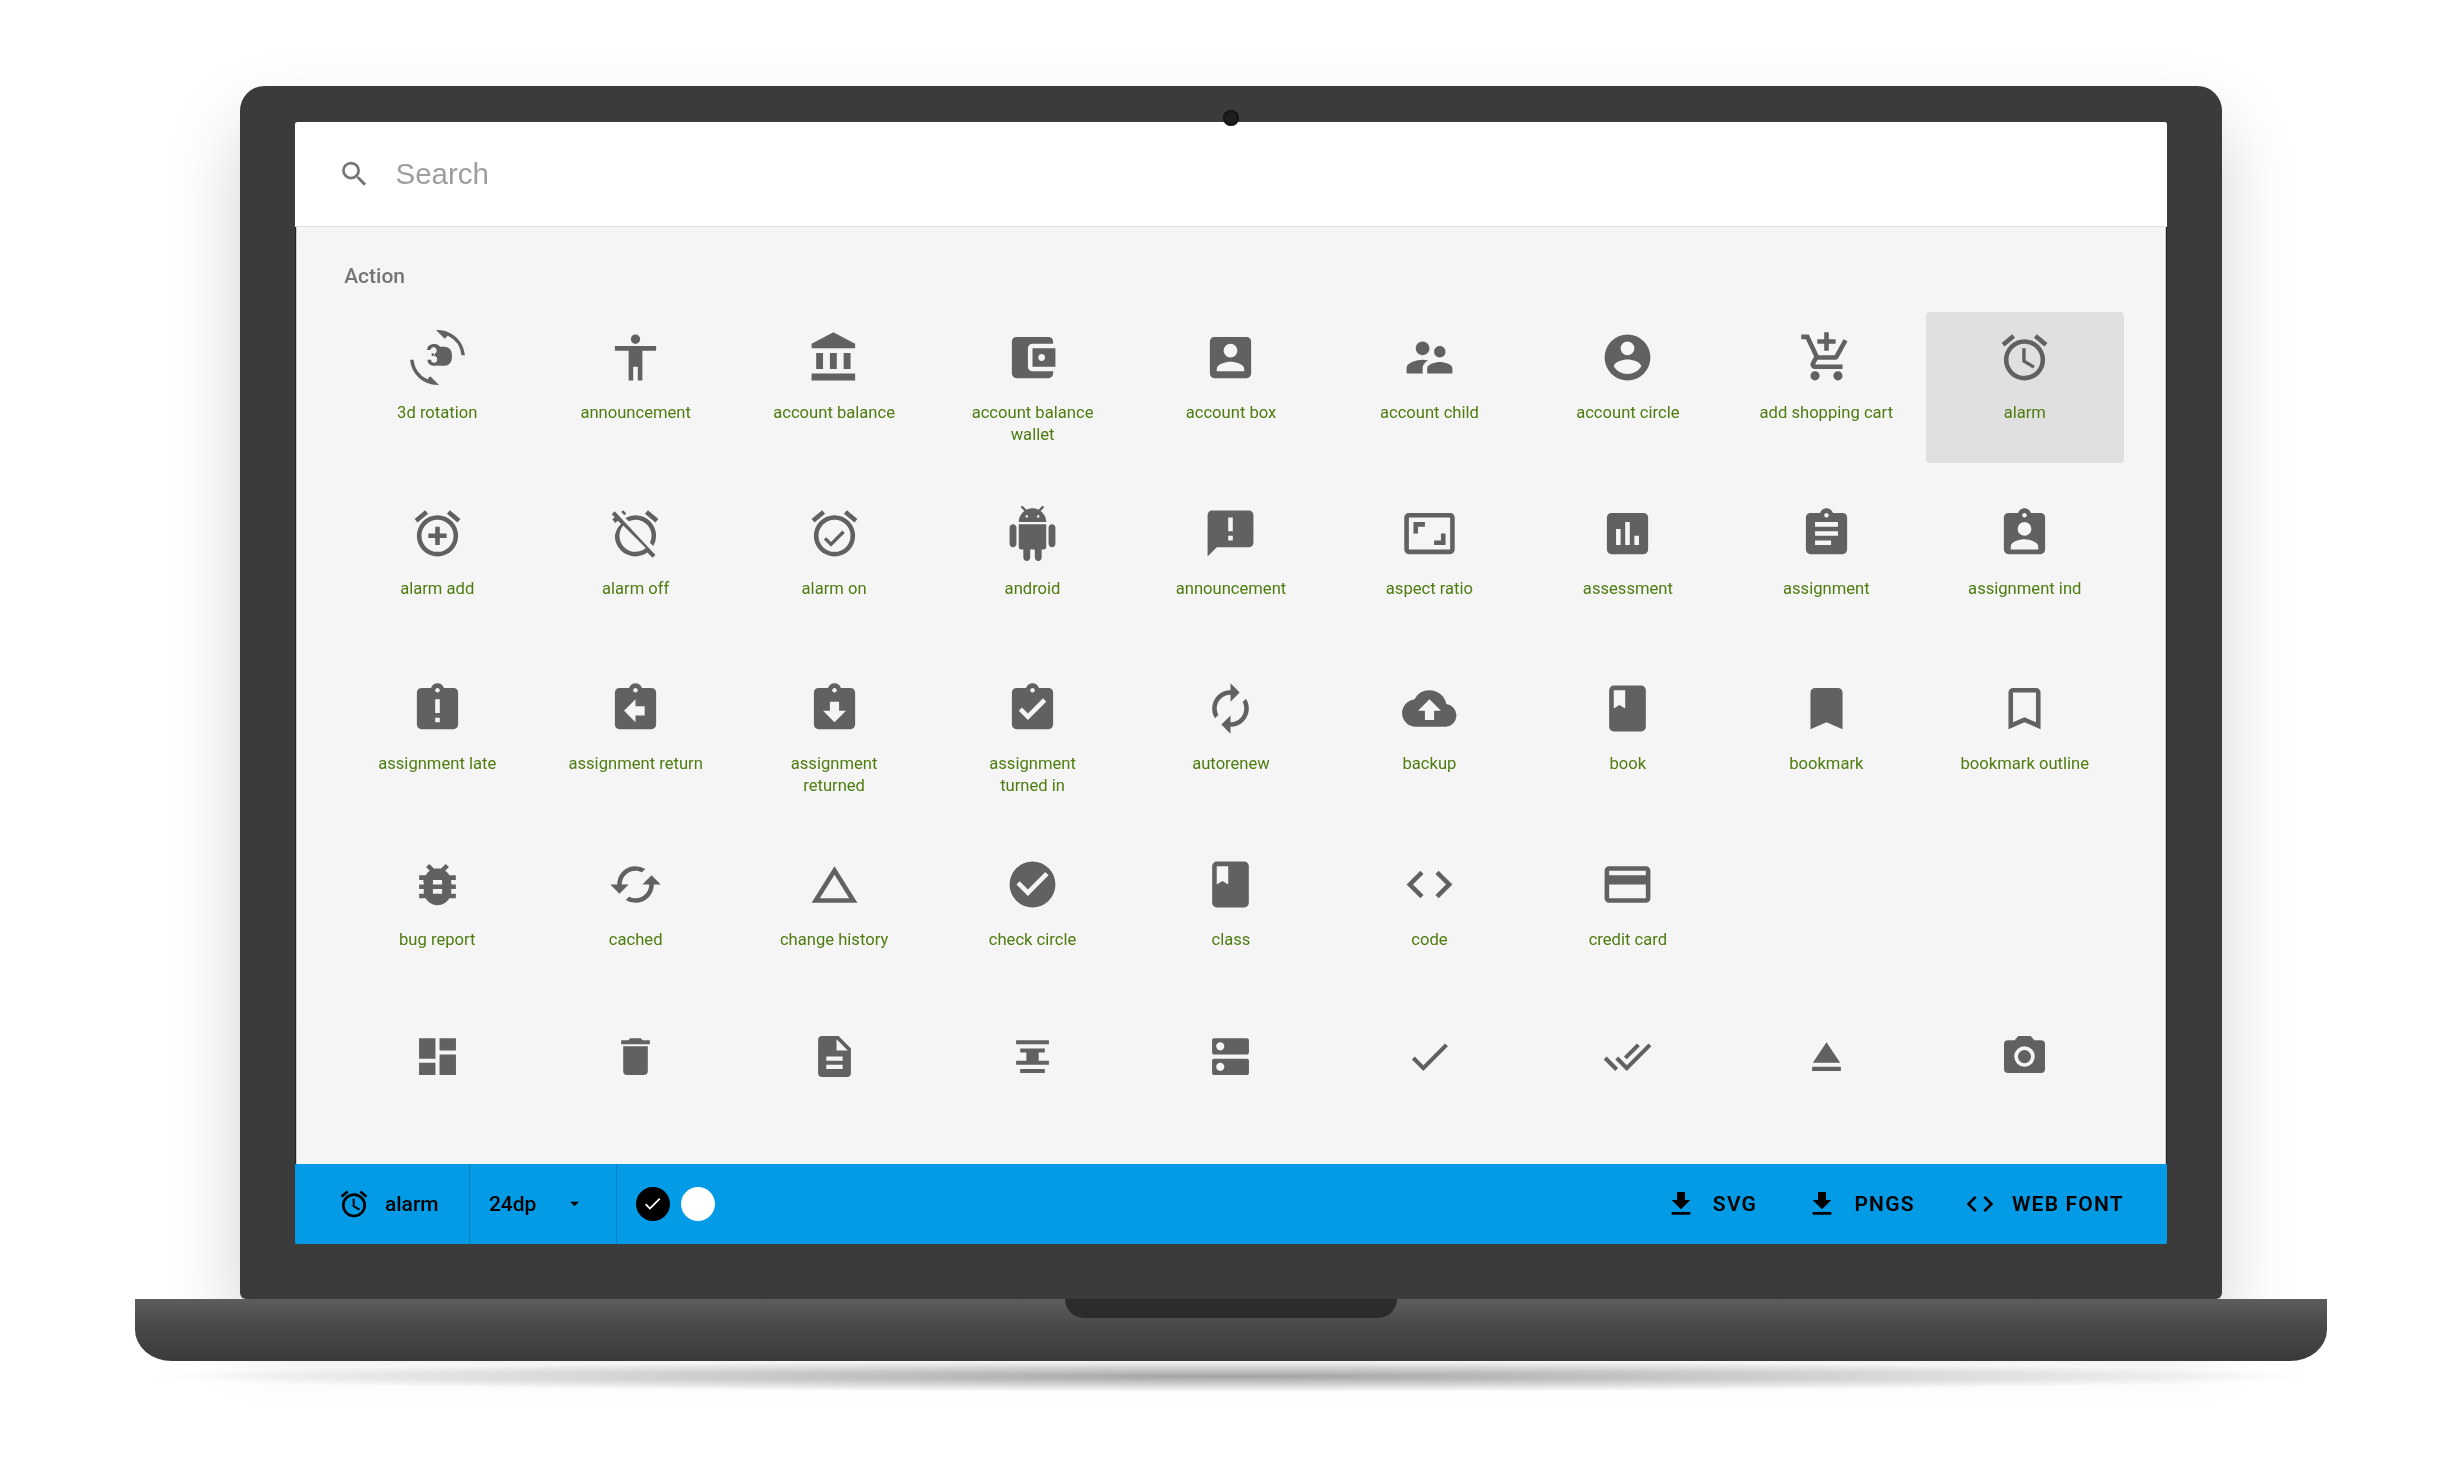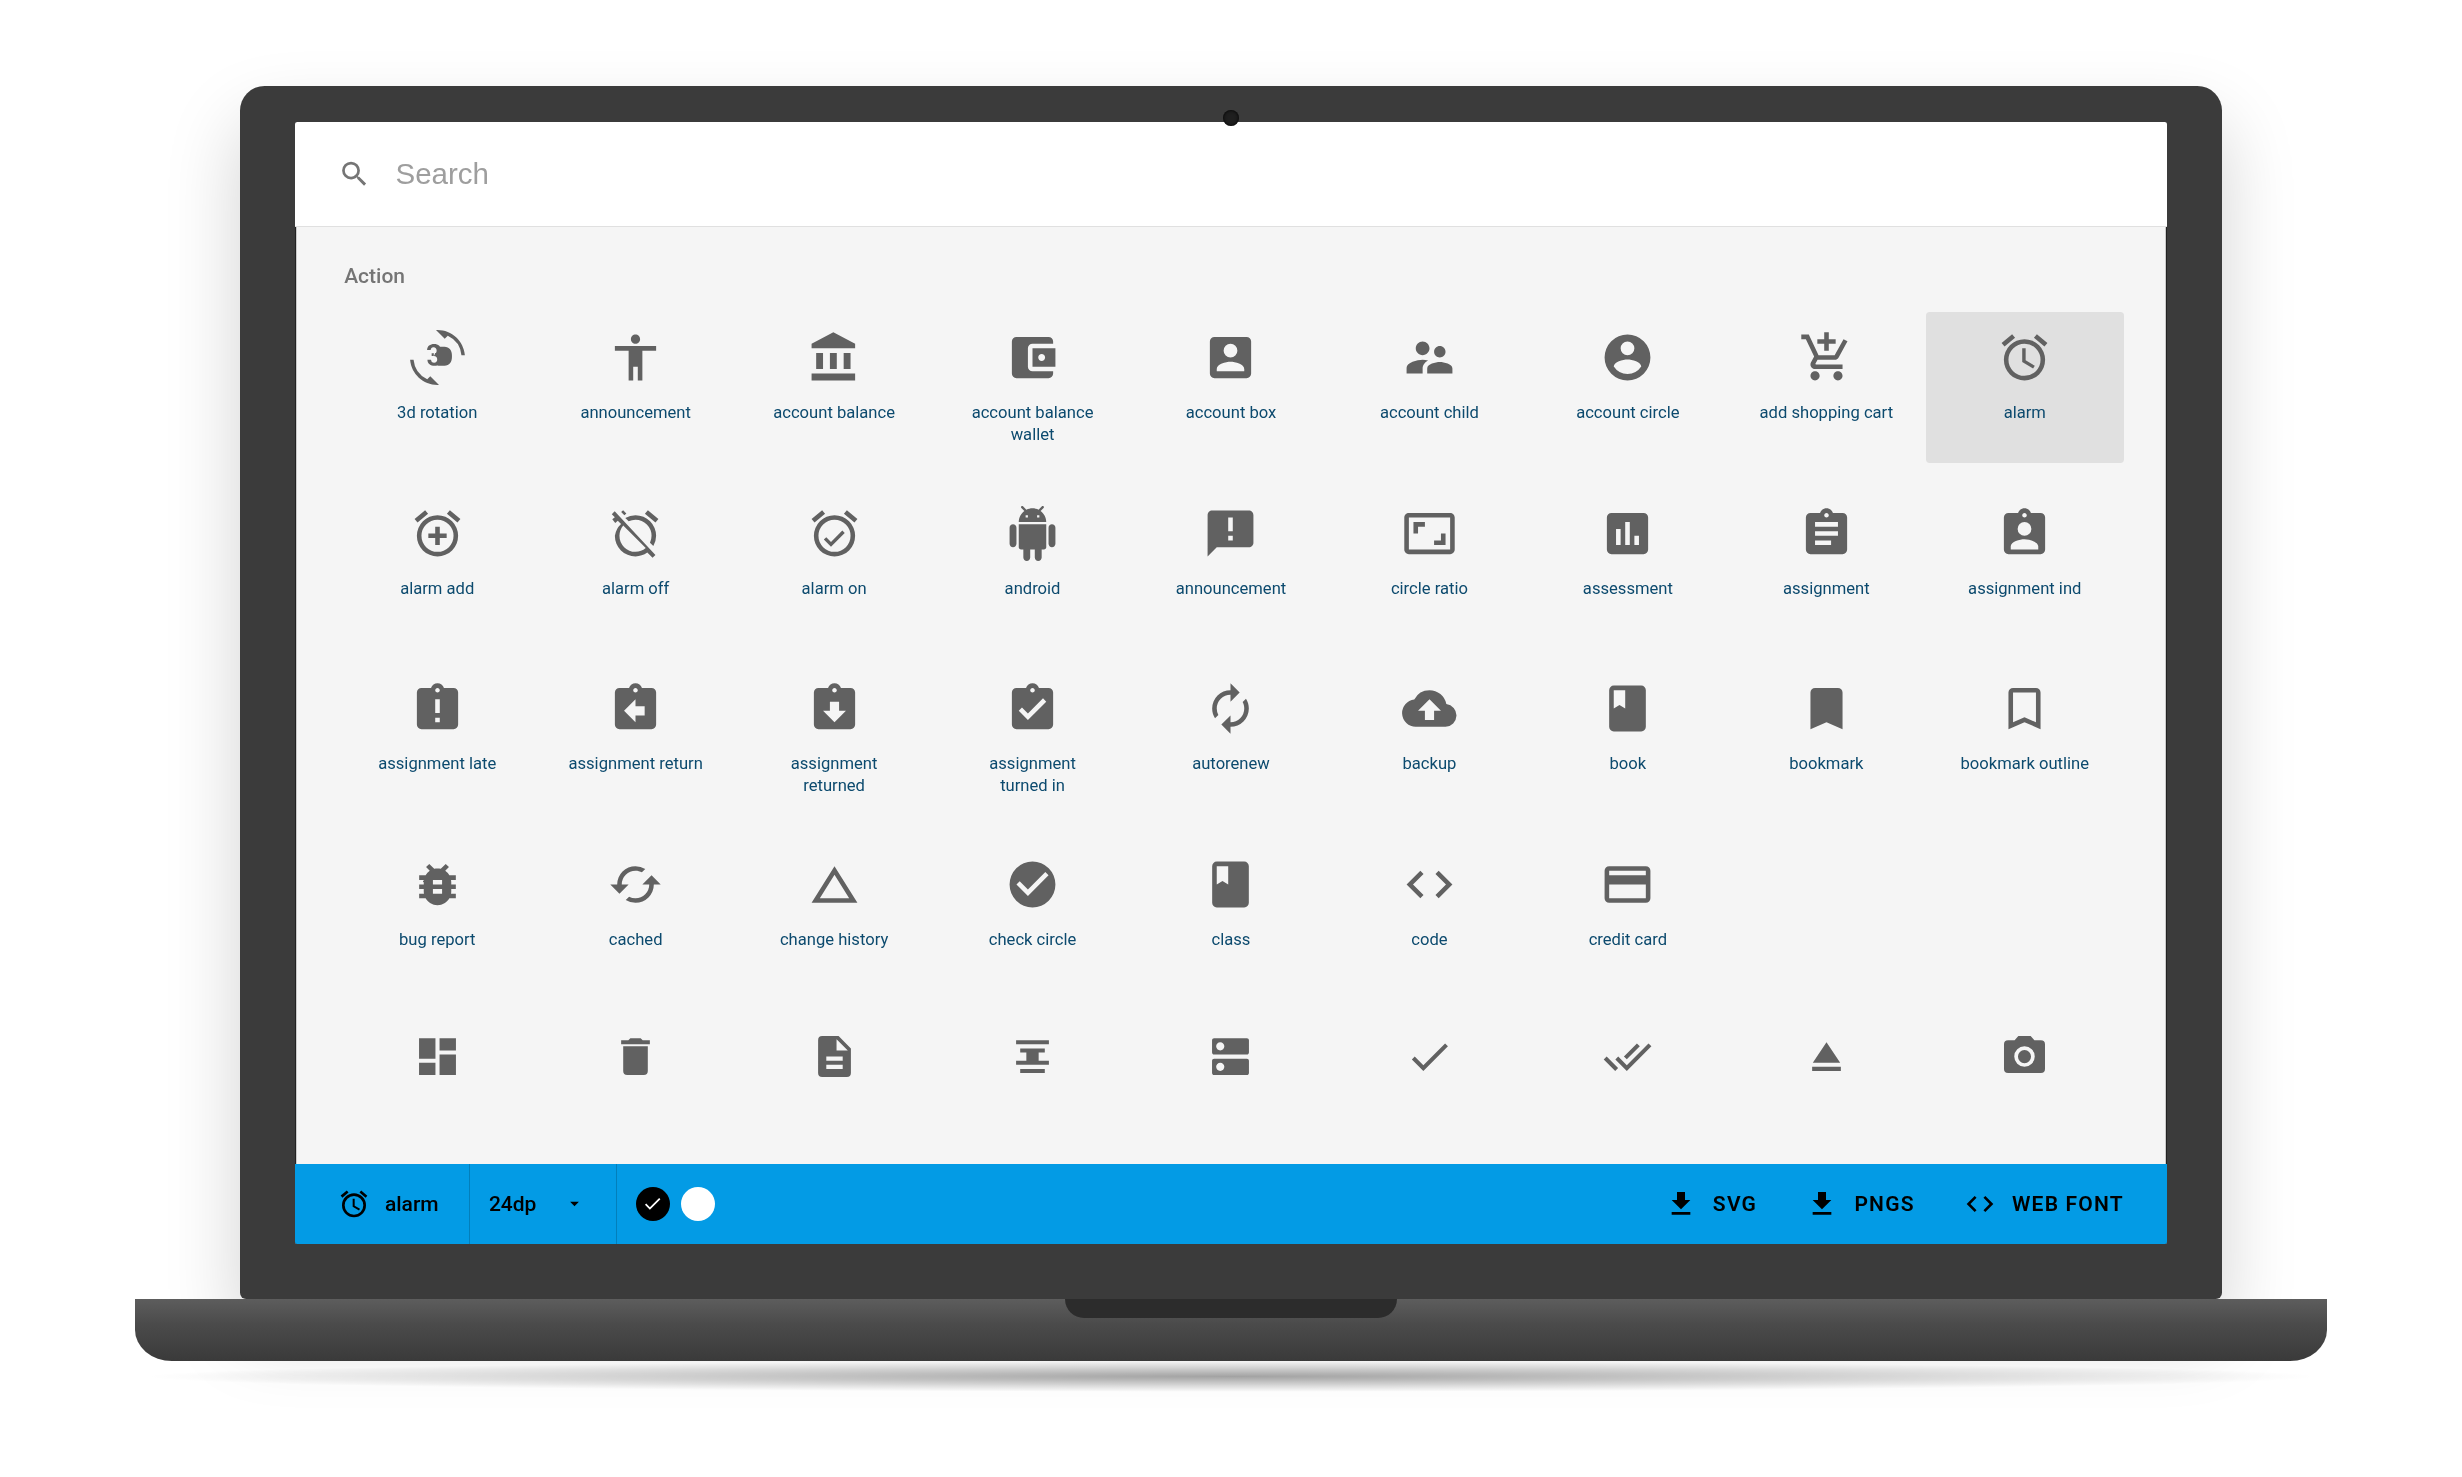--- a/index.html
+++ b/index.html
@@ -143,21 +143,21 @@
     background: #e0e0e0;
   }
   .icon-cell svg {
     width: 55px;
     height: 55px;
     fill: #616161;
     margin-bottom: 17px;
   }
   .icon-cell .label {
     font-size: 16.6px;
-    color: #0c4a6e;
+    color: #4d7c0f;
     text-align: center;
     line-height: 1.3;
     max-width: 135px;
   }
 
   .row-partial .icon-cell svg { margin-bottom:0; }
   .row-partial .icon-cell { height: 80px; padding-top: 18.5px; }
 
   
   .action-bar {
@@ -455,21 +455,21 @@
             <div class="icon-cell">
                 <svg viewBox="0 0 24 24">
                   <use href="#i-announcement"></use>
                 </svg>
                 <span class="label">announcement</span>
               </div>
             <div class="icon-cell">
                 <svg viewBox="0 0 24 24">
                   <use href="#i-aspect_ratio"></use>
                 </svg>
-                <span class="label">circle ratio</span>
+                <span class="label">aspect ratio</span>
               </div>
             <div class="icon-cell">
                 <svg viewBox="0 0 24 24">
                   <use href="#i-assessment"></use>
                 </svg>
                 <span class="label">assessment</span>
               </div>
             <div class="icon-cell">
                 <svg viewBox="0 0 24 24">
                   <use href="#i-assignment"></use>

